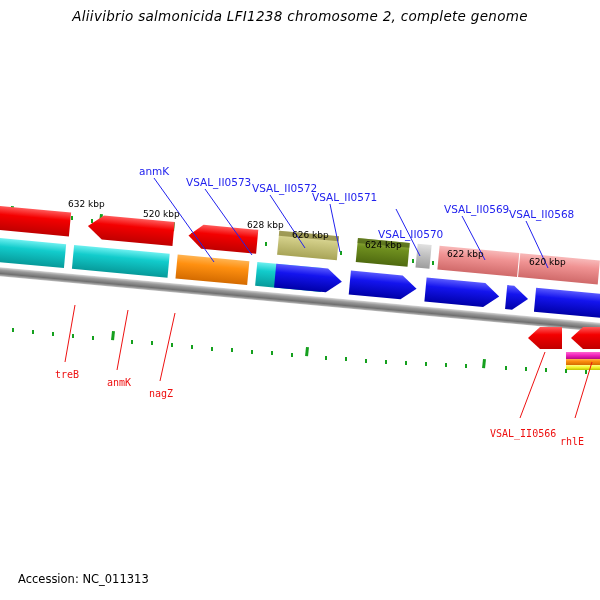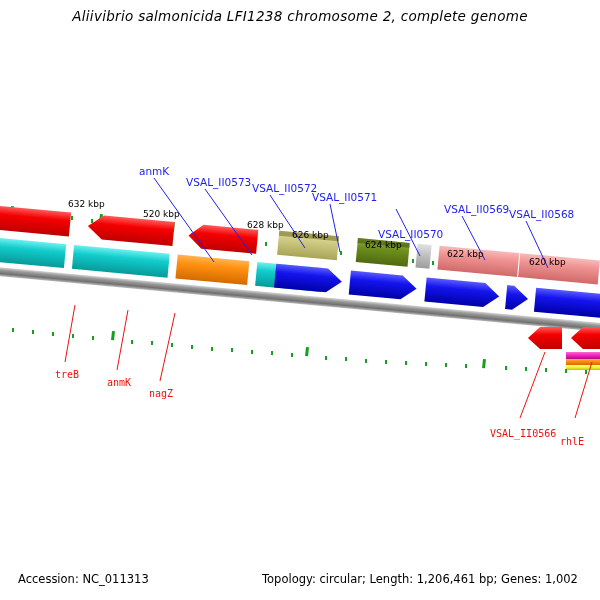--- a/index.html
+++ b/index.html
@@ -246,15 +246,14 @@
   <div class="lbl lbl-blue" style="left:444px;top:203px;">VSAL_II0569</div>
   <div class="lbl lbl-blue" style="left:509px;top:208px;">VSAL_II0568</div>
 
   <div class="lbl lbl-red" style="left:55px;top:369px;">treB</div>
   <div class="lbl lbl-red" style="left:107px;top:377px;">anmK</div>
   <div class="lbl lbl-red" style="left:149px;top:388px;">nagZ</div>
   <div class="lbl lbl-red" style="left:490px;top:428px;">VSAL_II0566</div>
   <div class="lbl lbl-red" style="left:560px;top:428px;margin-top:8px;">rhlE</div>
 
   <div class="footer-left">Accession: NC_011313</div>
-  <div class="footer-right">Topology: circular; Length: 1,206,461 bp; Genes: 1,002</div>
 
 </div>
 
 </body></html>

